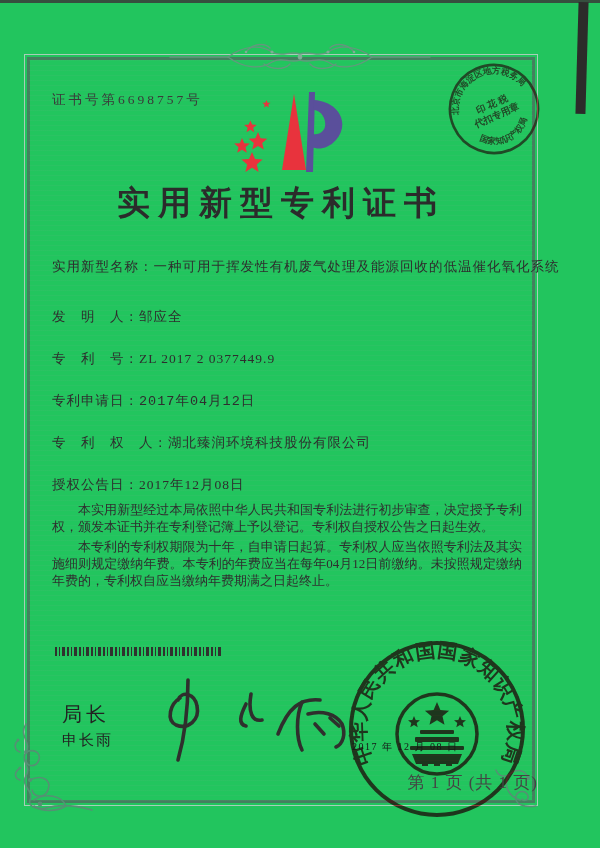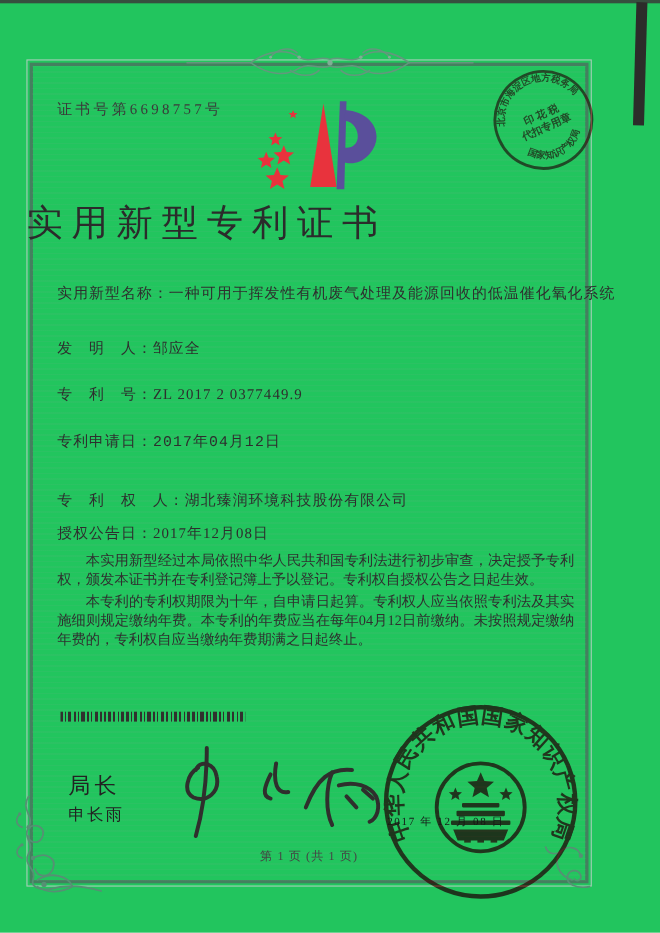--- a/index.html
+++ b/index.html
@@ -13,37 +13,37 @@
   .scan-corner{position:absolute;left:577px;top:2px;width:10px;height:112px;background:#2c2c2a;transform:rotate(1.6deg);}
   
   .frame-outer{position:absolute;left:24px;top:54px;width:514px;height:752px;border:1px solid #a9cdb9;box-sizing:border-box;}
   .frame-inner{position:absolute;left:2px;top:2px;right:2px;bottom:2px;border:3px solid #44805f;box-sizing:border-box;}
   .guilloche{
     position:absolute;left:29px;top:60px;width:504px;height:741px;
     background:repeating-linear-gradient(180deg,rgba(120,170,140,.10) 0 1px,rgba(120,170,140,0) 1px 5px);
   }
   .cert-no{position:absolute;left:52px;top:91px;font-size:13.5px;letter-spacing:3px;color:#3a3a3a;}
   .logo{position:absolute;left:228px;top:90px;width:120px;height:92px;}
-  .title{position:absolute;left:24px;top:181px;width:514px;font-size:33px;letter-spacing:8px;color:#2b2b2b;font-weight:400;}
+  .title{position:absolute;left:24px;top:181px;width:514px;text-align:center;font-size:33px;letter-spacing:8px;color:#2b2b2b;font-weight:700;}
   .tax-stamp{position:absolute;left:446px;top:61px;width:96px;height:96px;transform:rotate(-24deg);mix-blend-mode:multiply;opacity:.9;}
   .fields{position:absolute;left:52px;top:258px;width:476px;font-size:13.5px;letter-spacing:1px;}
   .field-row{position:absolute;left:0;white-space:nowrap;}
-  .fr0{top:0;}.fr1{top:50px;}.fr2{top:92px;}.fr3{top:134px;font-family:Liberation Mono, monospace;}.fr4{top:188px;}.fr5{top:218px;}
+  .fr0{top:0;}.fr1{top:50px;}.fr2{top:92px;}.fr3{top:134px;font-family:Liberation Mono, monospace;}.fr4{top:176px;}.fr5{top:218px;}
   .body-text{position:absolute;left:52px;top:501px;width:470px;font-size:13px;line-height:17px;text-align:justify;color:#2f2f2f;}
   .body-text p{margin:0 0 3px 0;text-indent:2em;}
   .barcode{
     position:absolute;left:55px;top:647px;width:168px;height:9px;
     background:repeating-linear-gradient(90deg,#30302e 0 2px,transparent 2px 4px,#30302e 4px 5px,transparent 5px 7px,#30302e 7px 10px,transparent 10px 12px);
   }
   .signer-title{position:absolute;left:62px;top:701px;font-size:20px;letter-spacing:4px;color:#222;font-family:"Liberation Sans","DejaVu Sans",sans-serif;}
   .signer-name{position:absolute;left:62px;top:731px;font-size:15px;letter-spacing:2px;color:#222;font-family:"Liberation Sans","DejaVu Sans",sans-serif;}
   .signature{position:absolute;left:150px;top:676px;width:200px;height:90px;}
   .office-seal{position:absolute;left:342px;top:634px;width:190px;height:190px;mix-blend-mode:multiply;opacity:.93;}
   .issue-date{position:absolute;left:352px;top:740px;font-size:10px;letter-spacing:1.5px;color:#161616;z-index:5;}
-  .page-footer{position:absolute;left:24px;top:771px;width:514px;text-align:center;font-size:11px;color:#444;letter-spacing:1px;}
+  .page-footer{position:absolute;left:24px;top:771px;width:514px;text-align:right;font-size:17px;color:#444;letter-spacing:1px;}
   .ornament{position:absolute;}
   .orn-top{left:168px;top:40px;width:264px;height:34px;}
   .orn-bl{left:12px;top:722px;width:92px;height:92px;}
   .orn-br{left:490px;top:766px;width:48px;height:44px;}
 </style>
 </head>
 <body>
 
 <div class="page">
 

